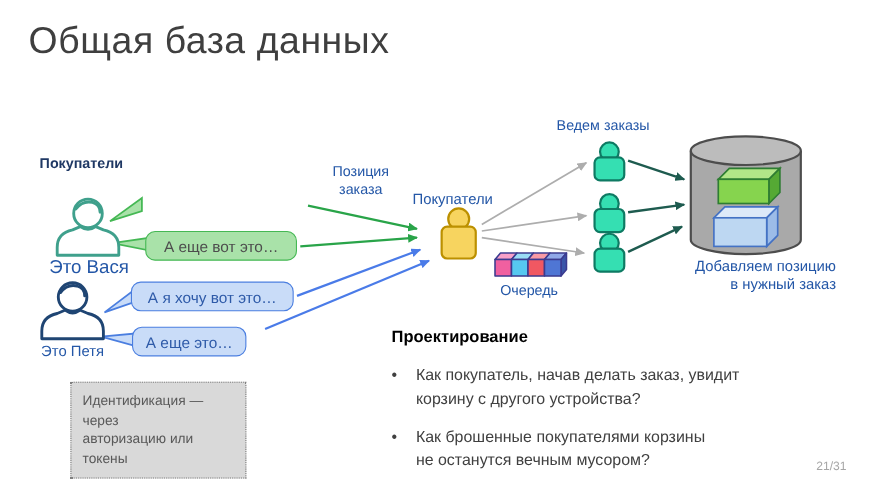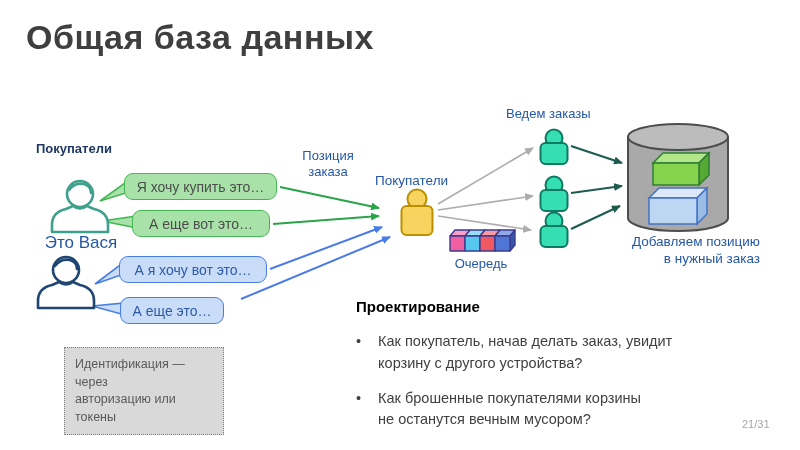--- a/index.html
+++ b/index.html
@@ -1,18 +1,18 @@
 <!DOCTYPE html>
 <html><head>
 <meta charset="utf-8">
 <style>
   html,body{margin:0;padding:0;background:#fff;}
   .slide{position:relative;width:800px;height:450px;background:#ffffff;overflow:hidden;
          font-family:"Liberation Sans", sans-serif;}
-  .title{position:absolute;left:26px;top:18px;margin:0;font-size:34px;font-weight:700;
+  .title{position:absolute;left:26px;top:18px;margin:0;font-size:34px;font-weight:400;
          color:#3F3F3F;letter-spacing:0.5px;}
   .diagram-layer{position:absolute;left:0;top:0;z-index:1;}
   .lbl{position:absolute;z-index:2;font-size:13px;color:#2457A7;line-height:1.2;}
   .lbl.center{text-align:center;}
   .lbl.pre{white-space:pre-line;}
   .lbl.navy{color:#1F3864;font-weight:700;}
   .bubble{position:absolute;z-index:2;display:flex;align-items:center;justify-content:center;
           border-radius:9px;font-size:14px;height:27px;box-sizing:border-box;}
   .bubble.green{background:#A9E2A9;border:1.6px solid #45B854;color:#4D4D4D;}
   .bubble.blue{background:#C9DCF8;border:1.6px solid #4A7EE0;color:#2E5AA8;}
@@ -129,29 +129,29 @@
       <g stroke="#4472C4" stroke-width="1.5">
         <polygon points="649,198 659,188 707,188 697,198" fill="#DDE9F8"></polygon>
         <polygon points="697,198 707,188 707,214 697,224" fill="#9CBCE8"></polygon>
         <rect x="649" y="198" width="48" height="26" fill="#BDD7F2"></rect>
       </g>
     </g>
   </svg>
 
   <div class="lbl navy" style="left:36px;top:141px;">Покупатели</div>
   <div class="lbl center" style="left:26px;top:233px;width:110px;font-size:17px;">Это Вася</div>
+  <div class="lbl center" style="left:16px;top:312px;width:100px;font-size:13.5px;">Это Петя</div>
   <div class="lbl center pre" style="left:288px;top:148px;width:80px;">Позиция
 заказа</div>
   <div class="lbl" style="left:375px;top:173px;font-size:13.5px;">Покупатели</div>
   <div class="lbl center" style="left:444px;top:256px;width:74px;">Очередь</div>
   <div class="lbl" style="left:506px;top:106px;">Ведем заказы</div>
   <div class="lbl center pre" style="left:600px;top:234px;width:160px;font-size:13.5px;line-height:1.25;text-align:right;">Добавляем позицию
 в нужный заказ</div>
 
-  <div class="bubble green" style="left:124px;top:173px;width:153px;">Я хочу купить это…</div>
   <div class="bubble green" style="left:132px;top:210px;width:138px;">А еще вот это…</div>
   <div class="bubble blue" style="left:119px;top:256px;width:148px;">А я хочу вот это…</div>
   <div class="bubble blue" style="left:120px;top:297px;width:104px;">А еще это…</div>
 
   <div class="note">Идентификация — через
 авторизацию или токены</div>
 
   <div class="design">
     <h2>Проектирование</h2>
     <div class="bullet-row">

